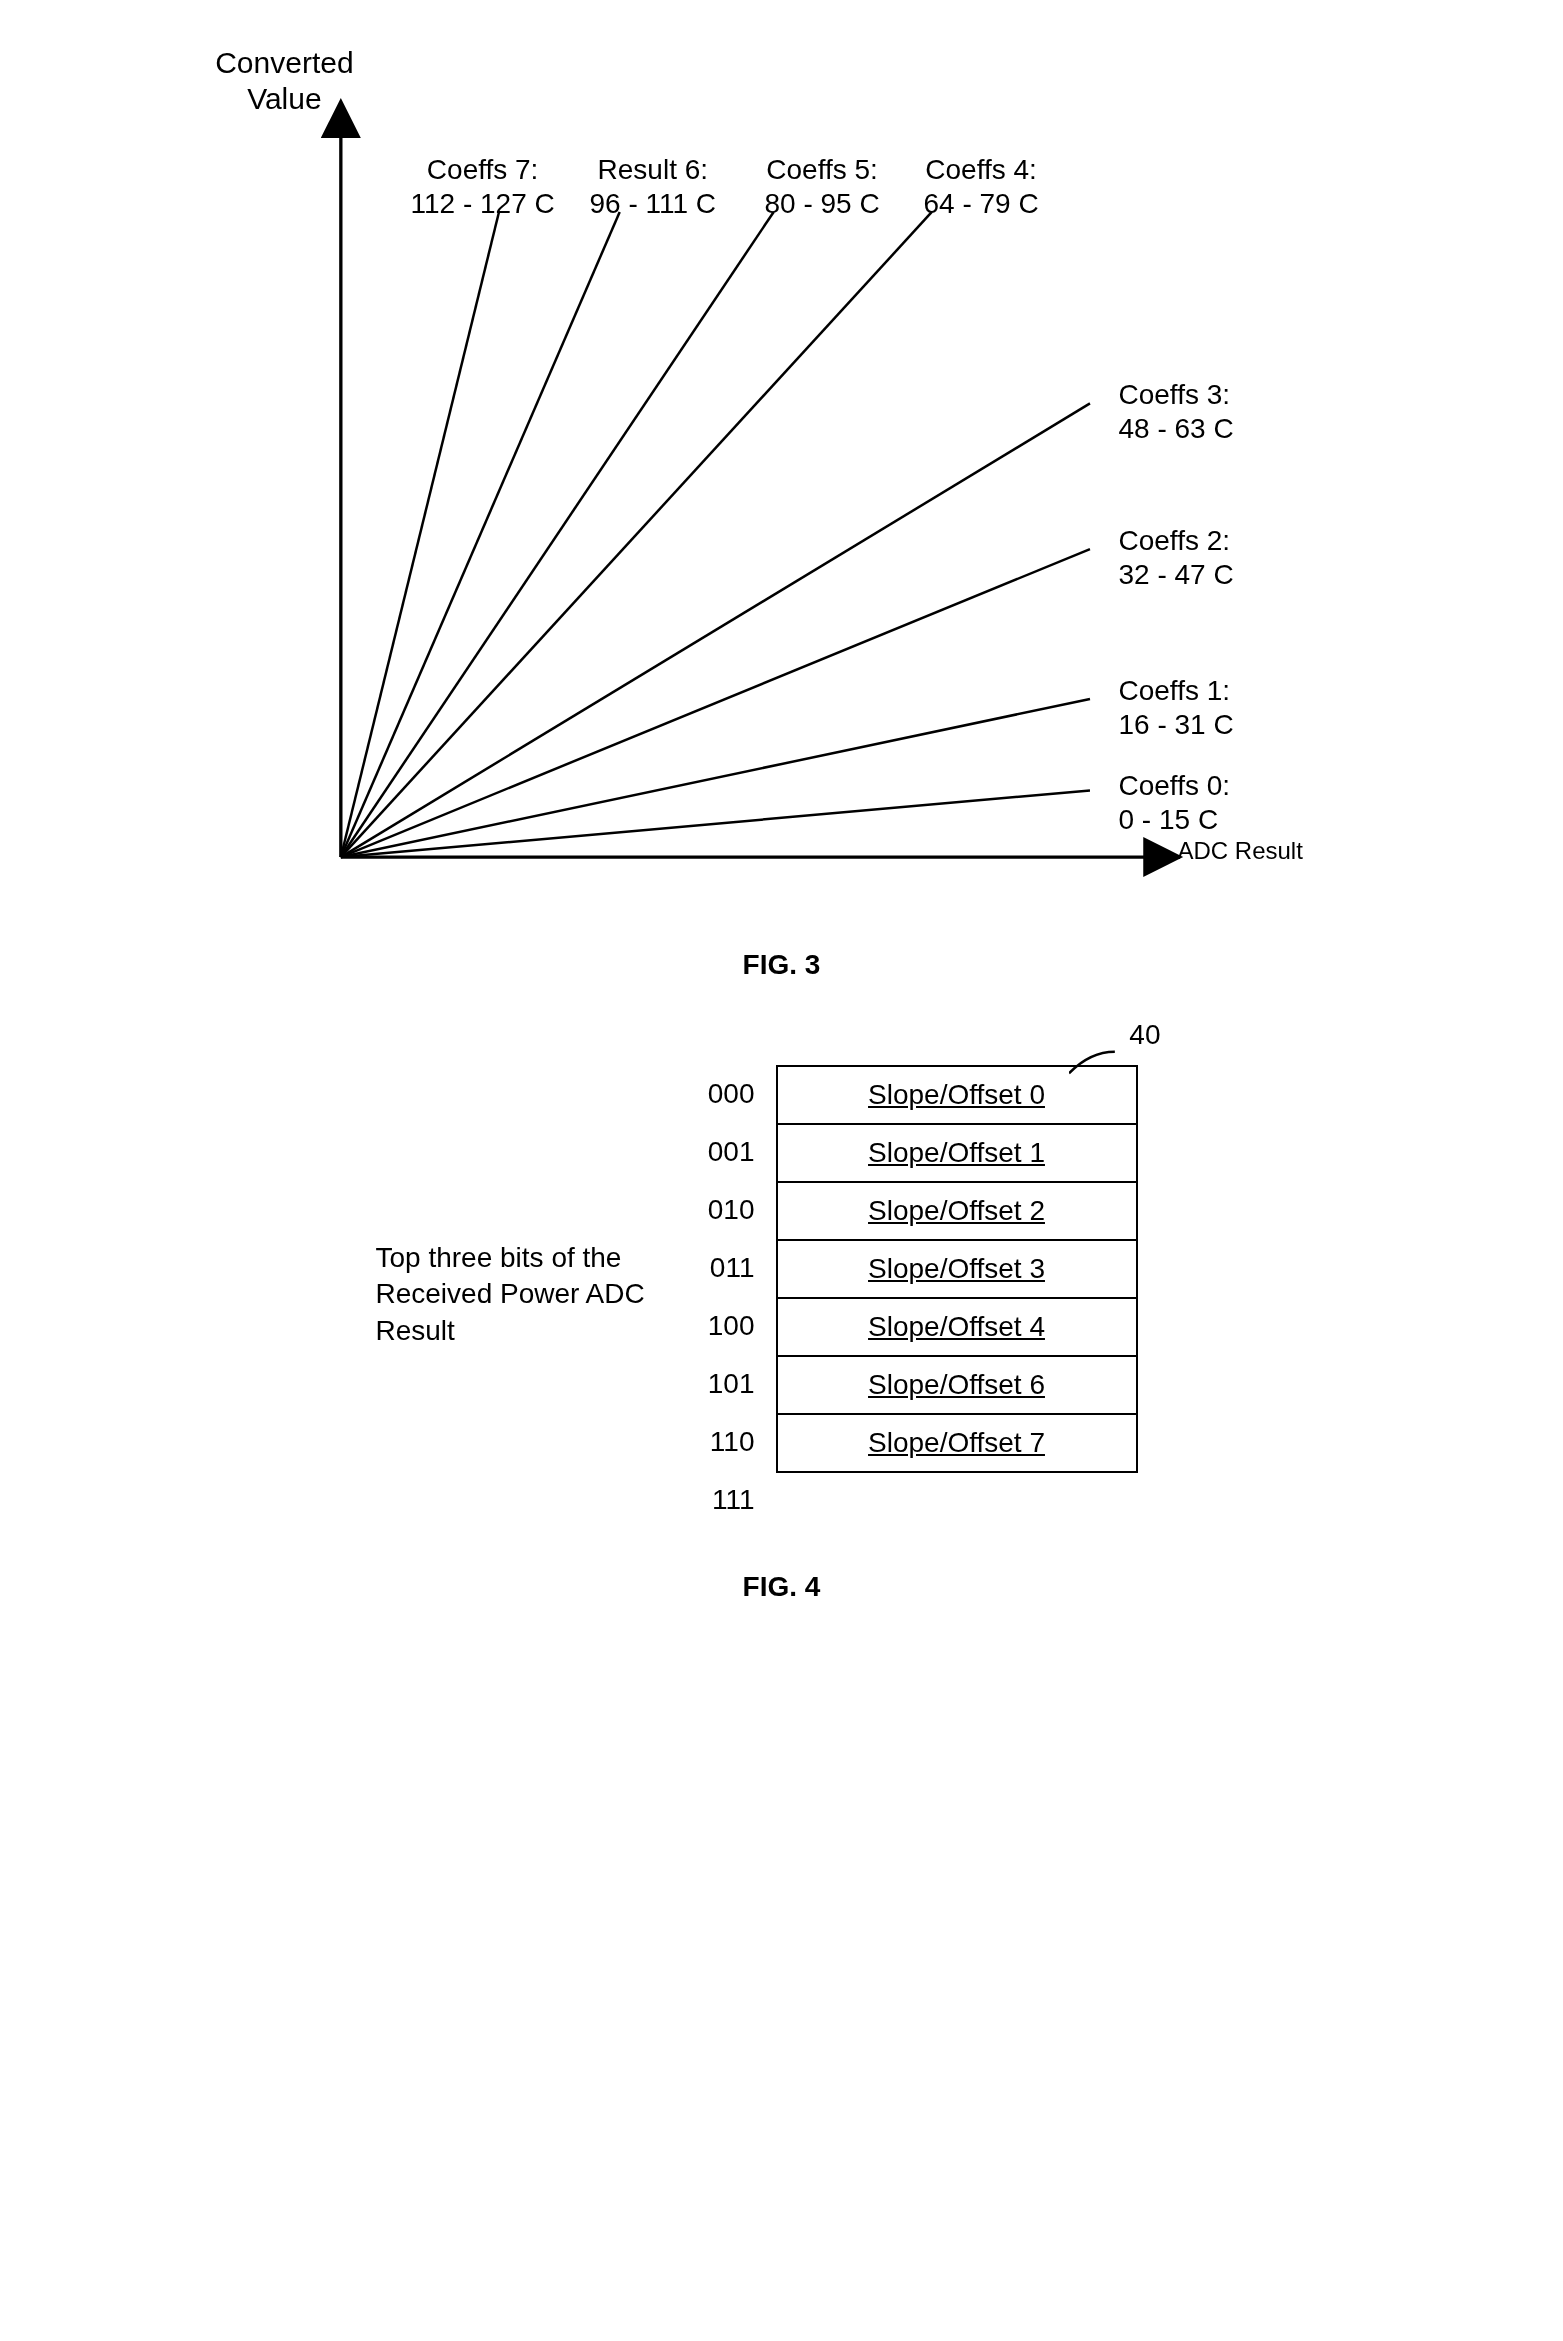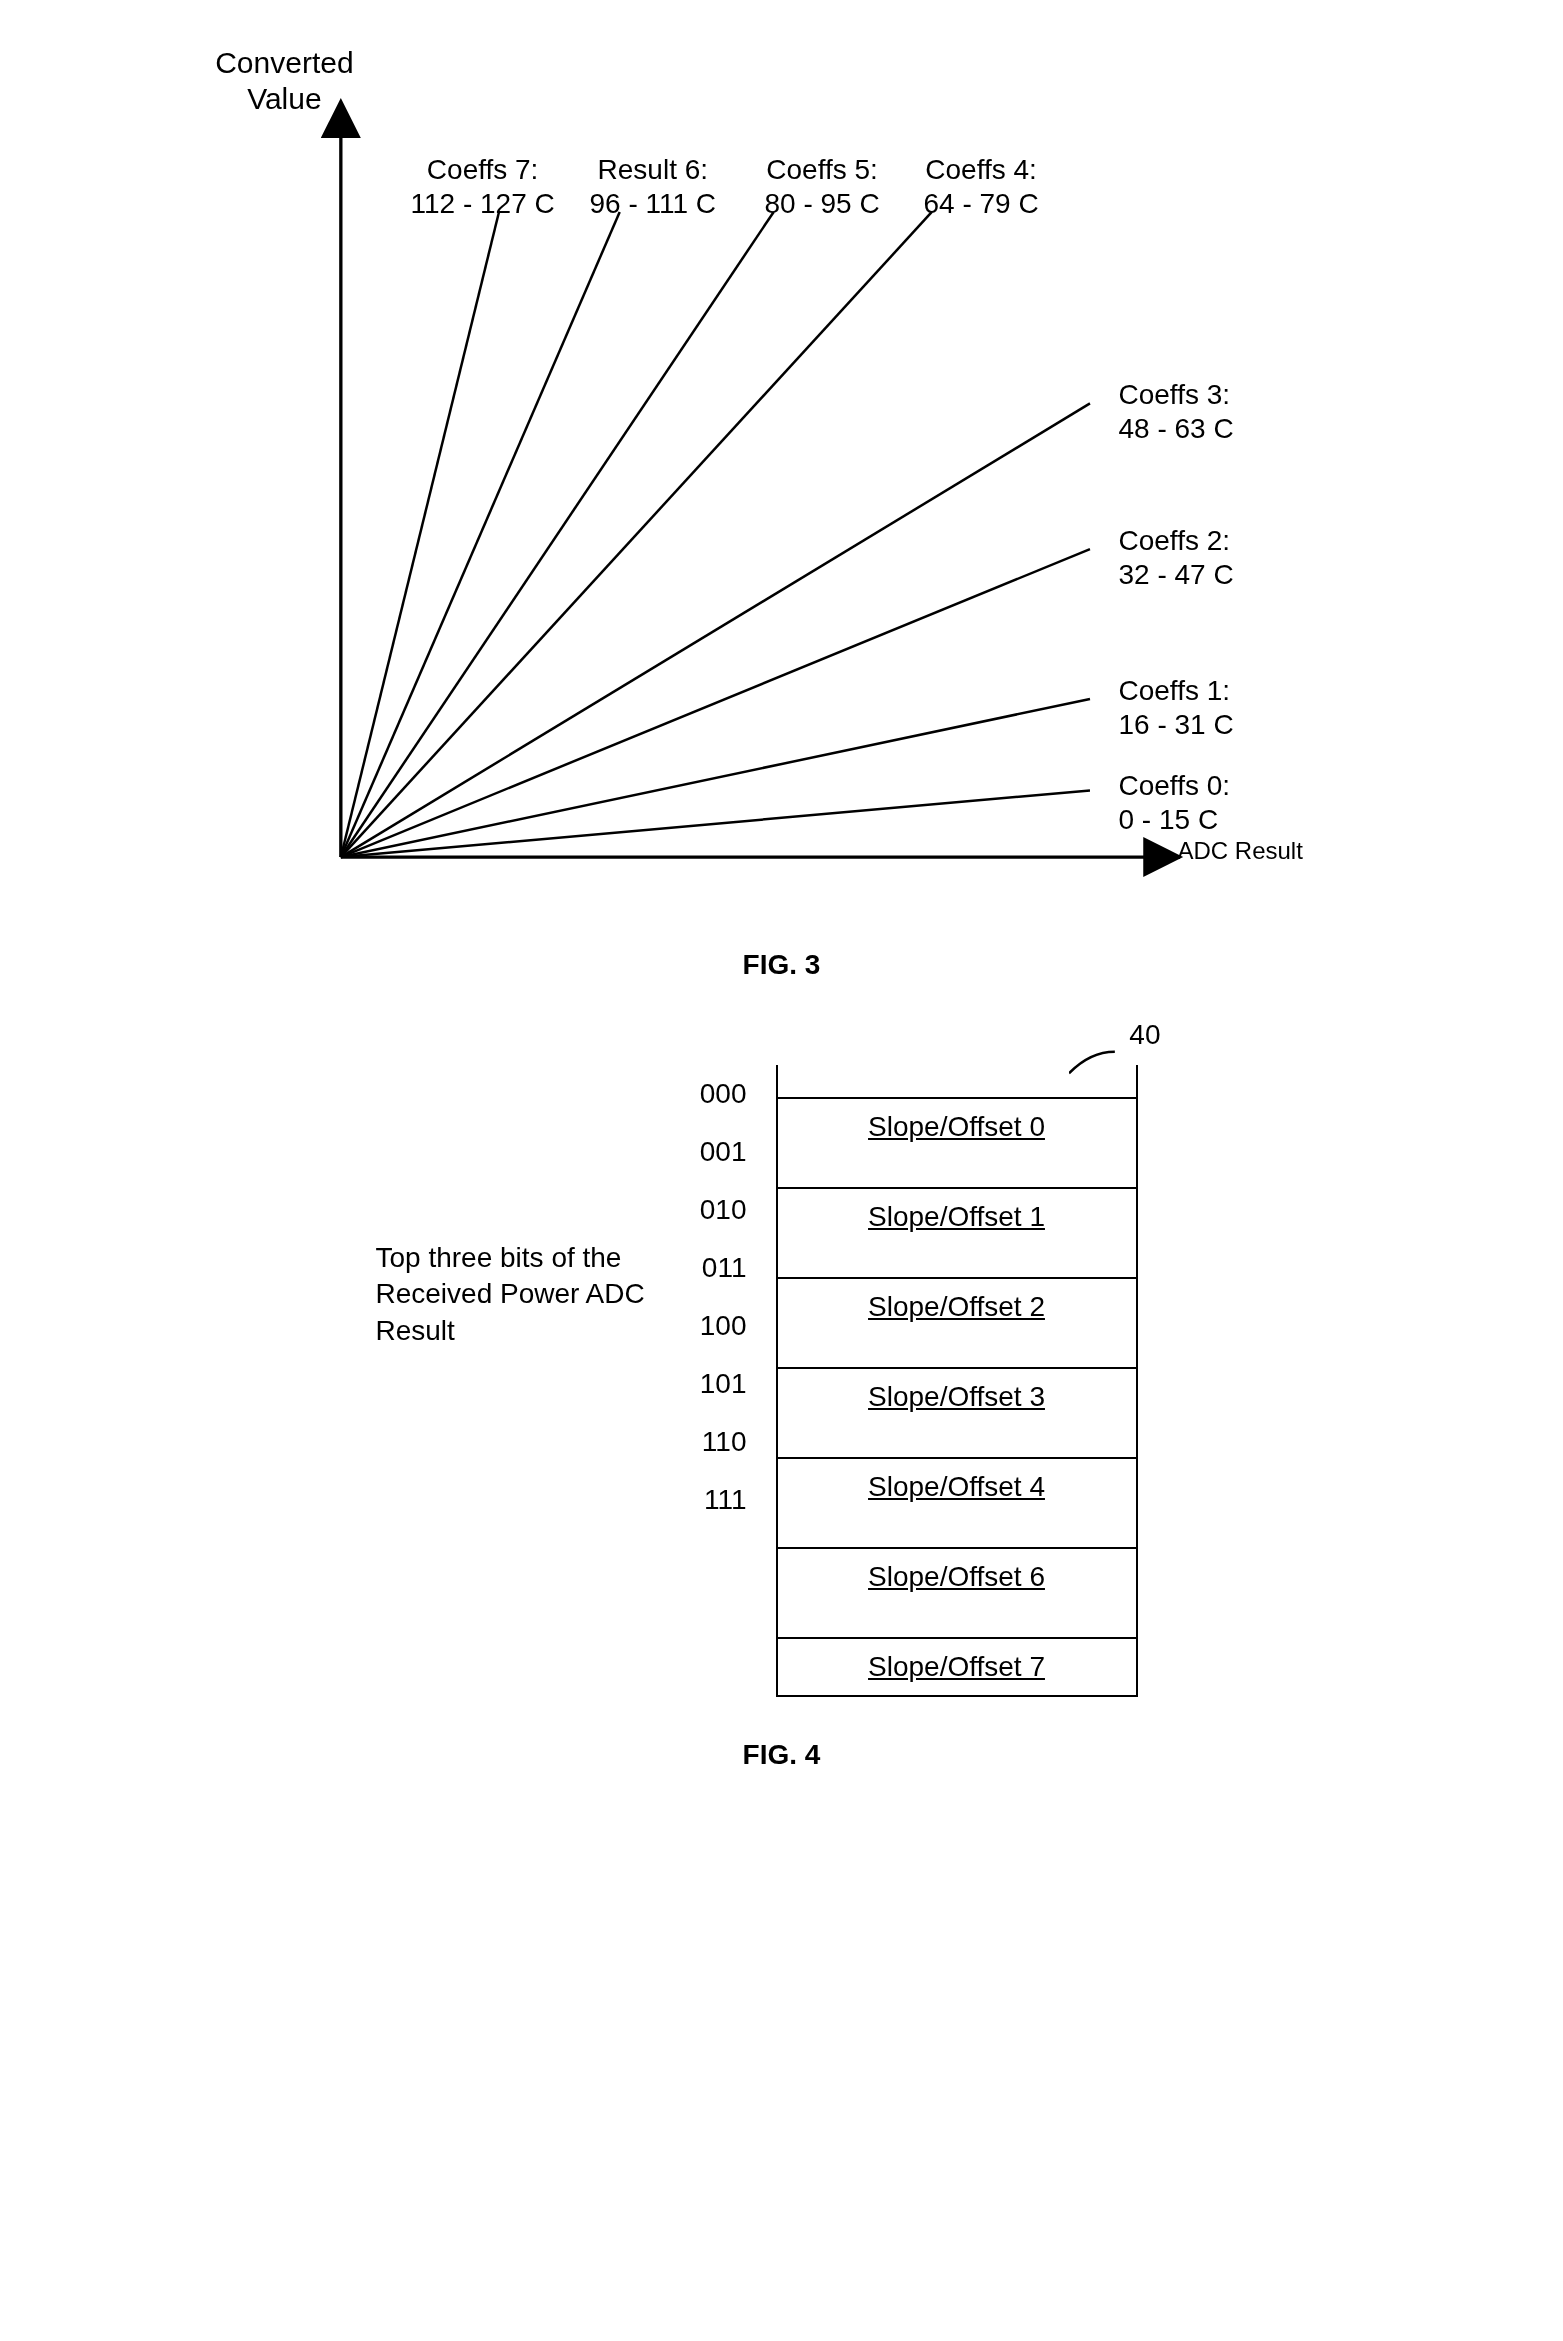--- a/index.html
+++ b/index.html
@@ -72,38 +72,37 @@
   }
   .fig4-bits {
     display: flex;
     flex-direction: column;
   }
   .bit-label {
     height: 58px;
     display: flex;
     align-items: center;
     justify-content: flex-end;
-    padding-right: 29px;
+    padding-right: 21px;
     font-size: 28px;
     text-align: right;
   }
   .fig4-table {
     border: 2.5px solid #000;
     border-top: none;
     position: relative;
   }
   .fig4-row {
     border-top: 2.5px solid #000;
     height: 56px;
     width: 358px;
     display: flex;
     align-items: center;
     justify-content: center;
     font-size: 28px;
-    margin-top: 32px;
   }
   .fig4-40 {
     position: absolute;
     top: -46px;
     right: -25px;
     font-size: 28px;
   }
   .fig4-tick {
     position: absolute;
     top: -15px;

